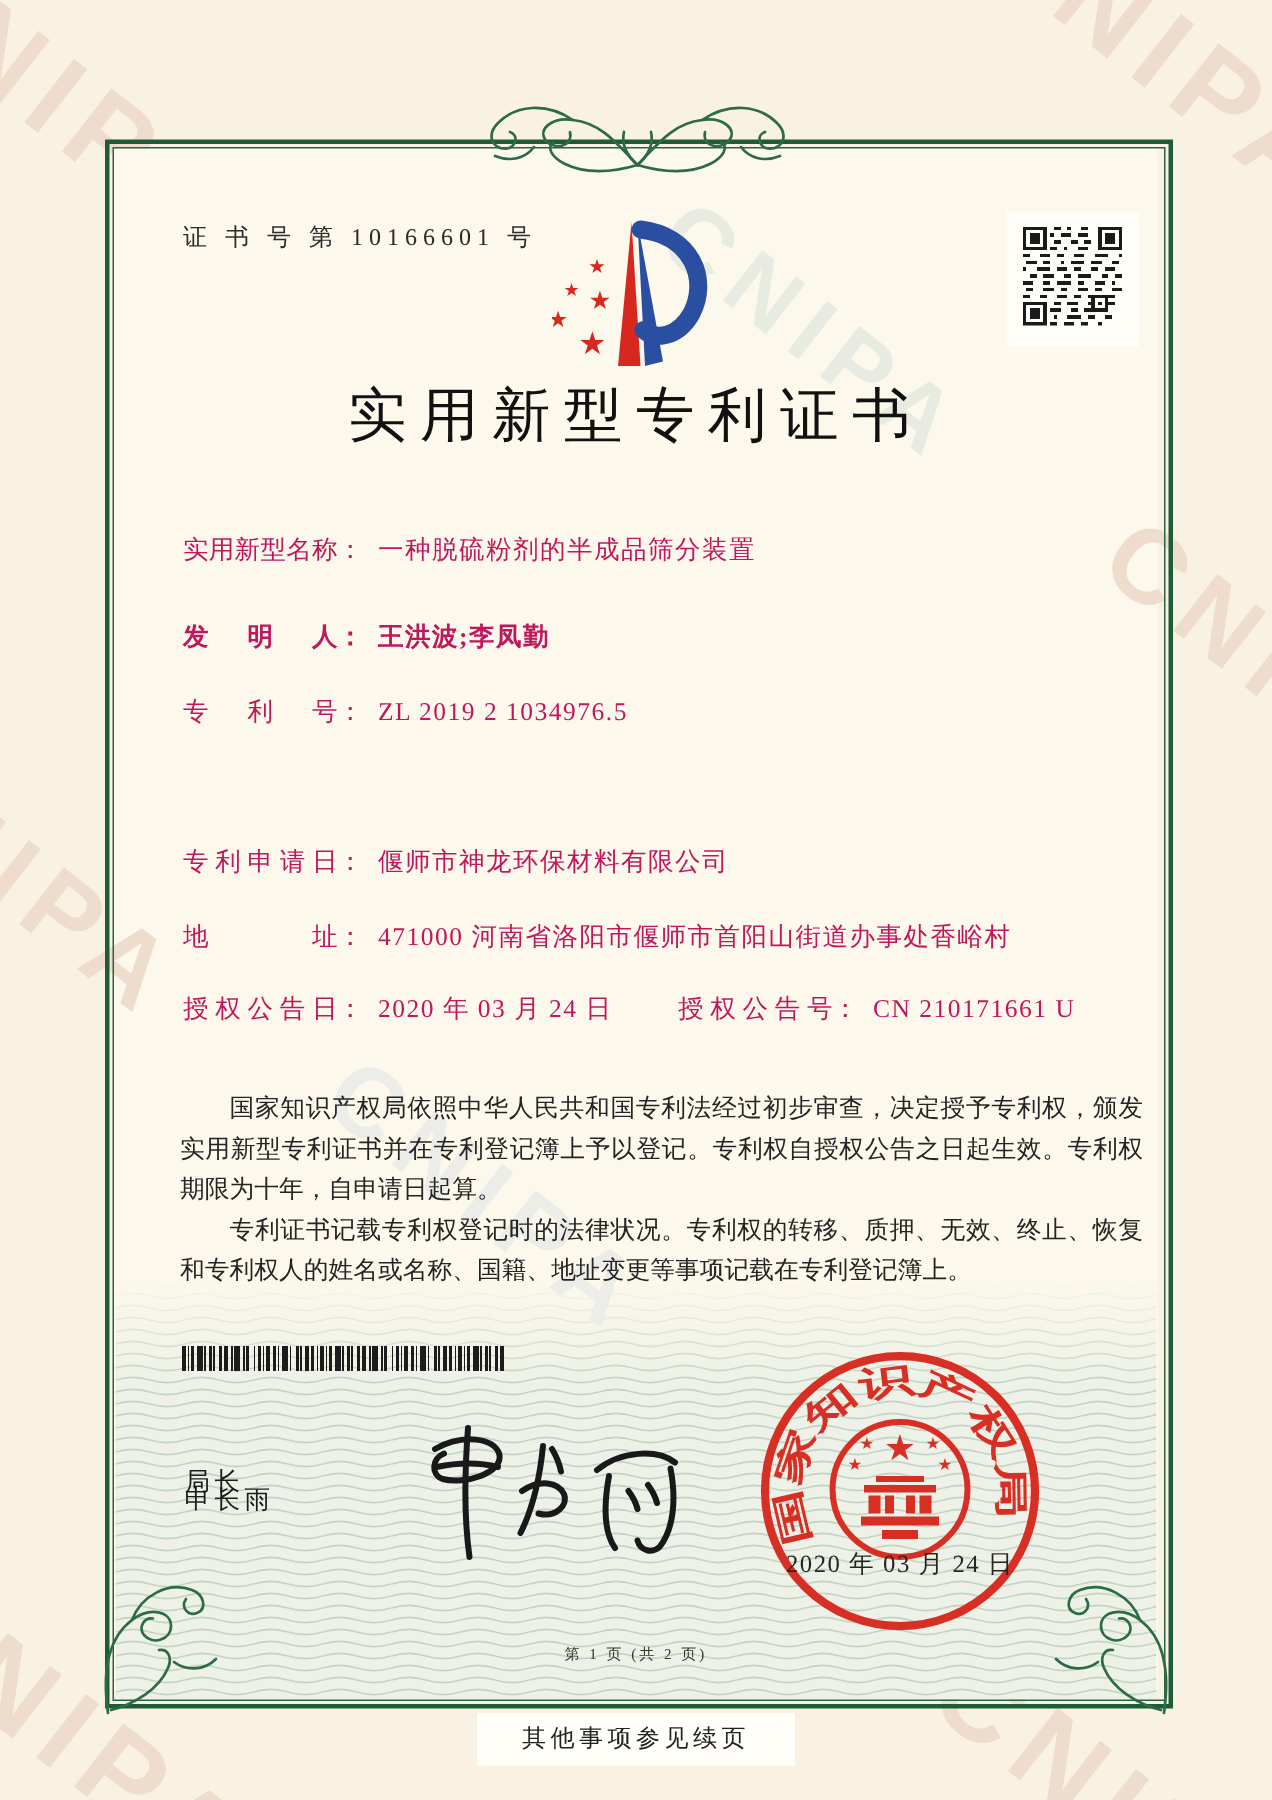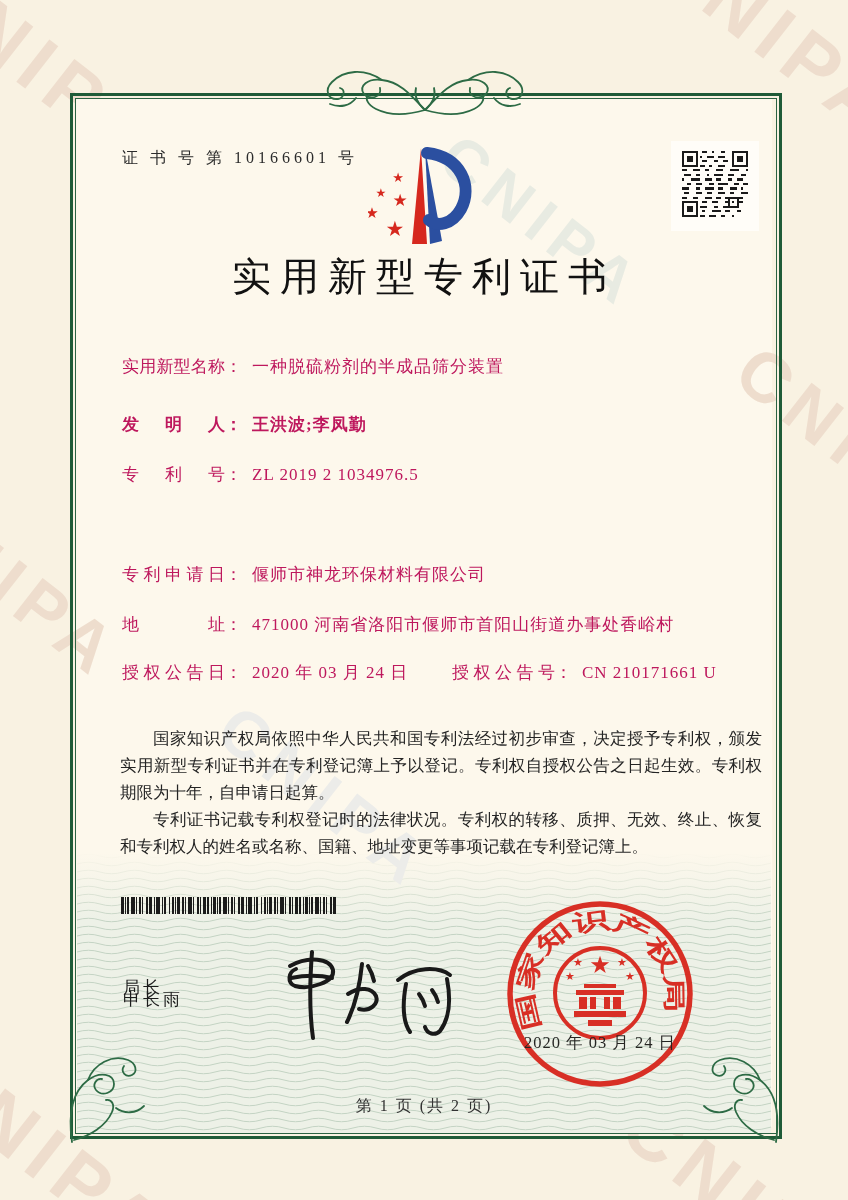--- a/index.html
+++ b/index.html
@@ -54,21 +54,21 @@
   .val{letter-spacing:1px;}
   .pair2{position:absolute;left:330px;top:0;}
   .paras{
     position:absolute;left:120px;top:694px;width:642px;
     font-size:16.5px;line-height:27px;text-align:justify;color:#242424;margin-top:31px;
   }
   .paras p{margin:0;text-indent:2em;}
   .officials{position:absolute;left:123px;font-size:17px;color:#1c1c1c;letter-spacing:3px;}
   .footer-page{
     position:absolute;left:76px;top:1096px;width:696px;text-align:center;
-    font-size:16px;color:#333;letter-spacing:2px;
+    font-size:10px;color:#333;letter-spacing:2px;
   }
   .footer-note{
     position:absolute;left:424px;top:1142px;transform:translateX(-50%);
     background:#fffef9;padding:7px 30px;font-size:16px;letter-spacing:3px;color:#222;
     z-index:3;
   }
 </style>
 </head>
 <body>
 
@@ -256,14 +256,15 @@
         <rect x="102" y="101" width="6" height="12"></rect>
         <rect x="111" y="101" width="8" height="12"></rect>
         <rect x="72" y="115" width="52" height="6"></rect>
         <rect x="86" y="124" width="24" height="6"></rect>
       </g>
     </g>
     <text x="98" y="152" font-size="16.5" text-anchor="middle" fill="#1d1d1b" letter-spacing="1" font-family="'Liberation Serif',serif">2020 年 03 月 24 日</text>
   </svg>
 
   <div class="footer-page">第 1 页 (共 2 页)</div>
+  <div class="footer-note">其他事项参见续页</div>
 
 </div>
 
 </body></html>

